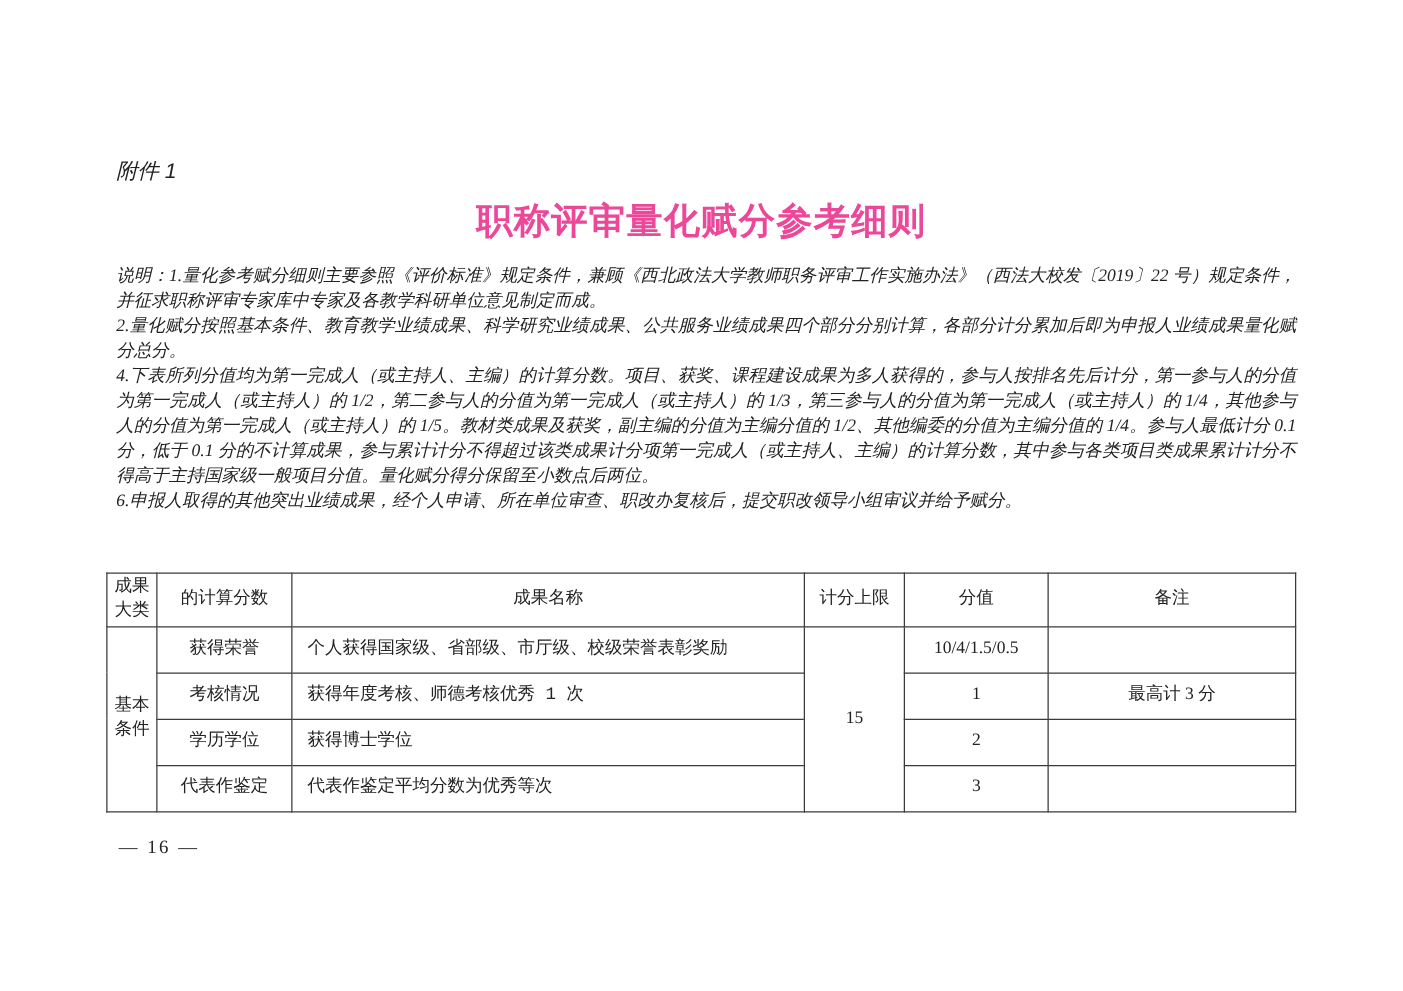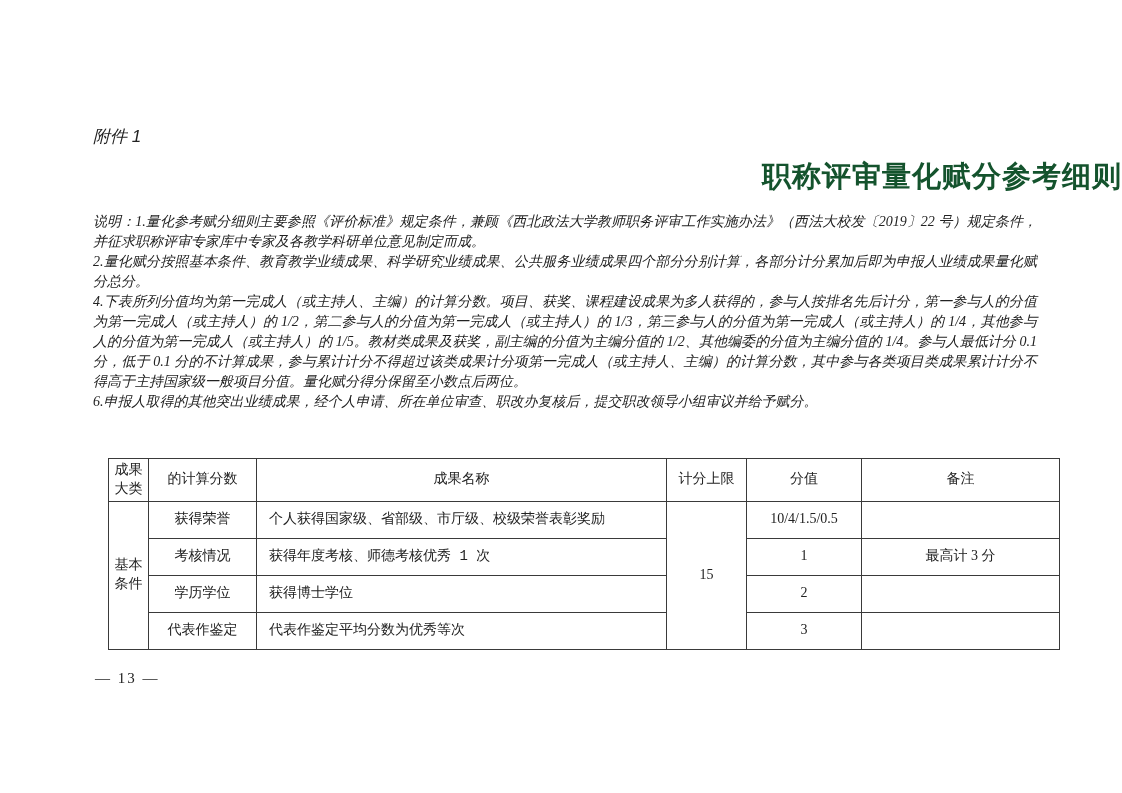--- a/index.html
+++ b/index.html
@@ -24,26 +24,26 @@
     font-family: "Liberation Sans", "DejaVu Sans", sans-serif;
     font-size: 17px;
     color: #222;
     font-style: italic;
   }
   .title {
     position: absolute;
     top: 157px;
     left: 0;
     right: 0;
-    text-align: right;
+    text-align: center;
     font-family: "Liberation Serif", "DejaVu Serif", serif;
     font-weight: bold;
     font-size: 29px;
     letter-spacing: 1px;
-    color: #14532d;
+    color: #ec4899;
   }
   .notes {
     position: absolute;
     left: 93px;
     top: 212px;
     width: 944px;
     font-size: 14px;
     line-height: 20px;
     text-align: justify;
     color: #222;
@@ -52,21 +52,20 @@
   .notes p { margin: 0; }
   table.score-table {
     position: absolute;
     left: 85px;
     top: 458px;
     width: 951px;
     border-collapse: collapse;
     table-layout: fixed;
     font-size: 14px;
     color: #222;
-    margin-left: 23px;
   }
   table.score-table th,
   table.score-table td {
     border: 1px solid #3a3a3a;
     text-align: center;
     vertical-align: middle;
     font-weight: normal;
     padding: 2px 4px;
     line-height: 1.35;
     overflow: hidden;
@@ -145,15 +144,15 @@
       </tr>
       <tr>
         <td>代表作鉴定</td>
         <td class="name-cell">代表作鉴定平均分数为优秀等次</td>
         <td>3</td>
         <td></td>
       </tr>
     </tbody>
   </table>
 
-  <div class="page-number">— 13 —</div>
+  <div class="page-number">— 16 —</div>
 
 </div>
 
 </body></html>

